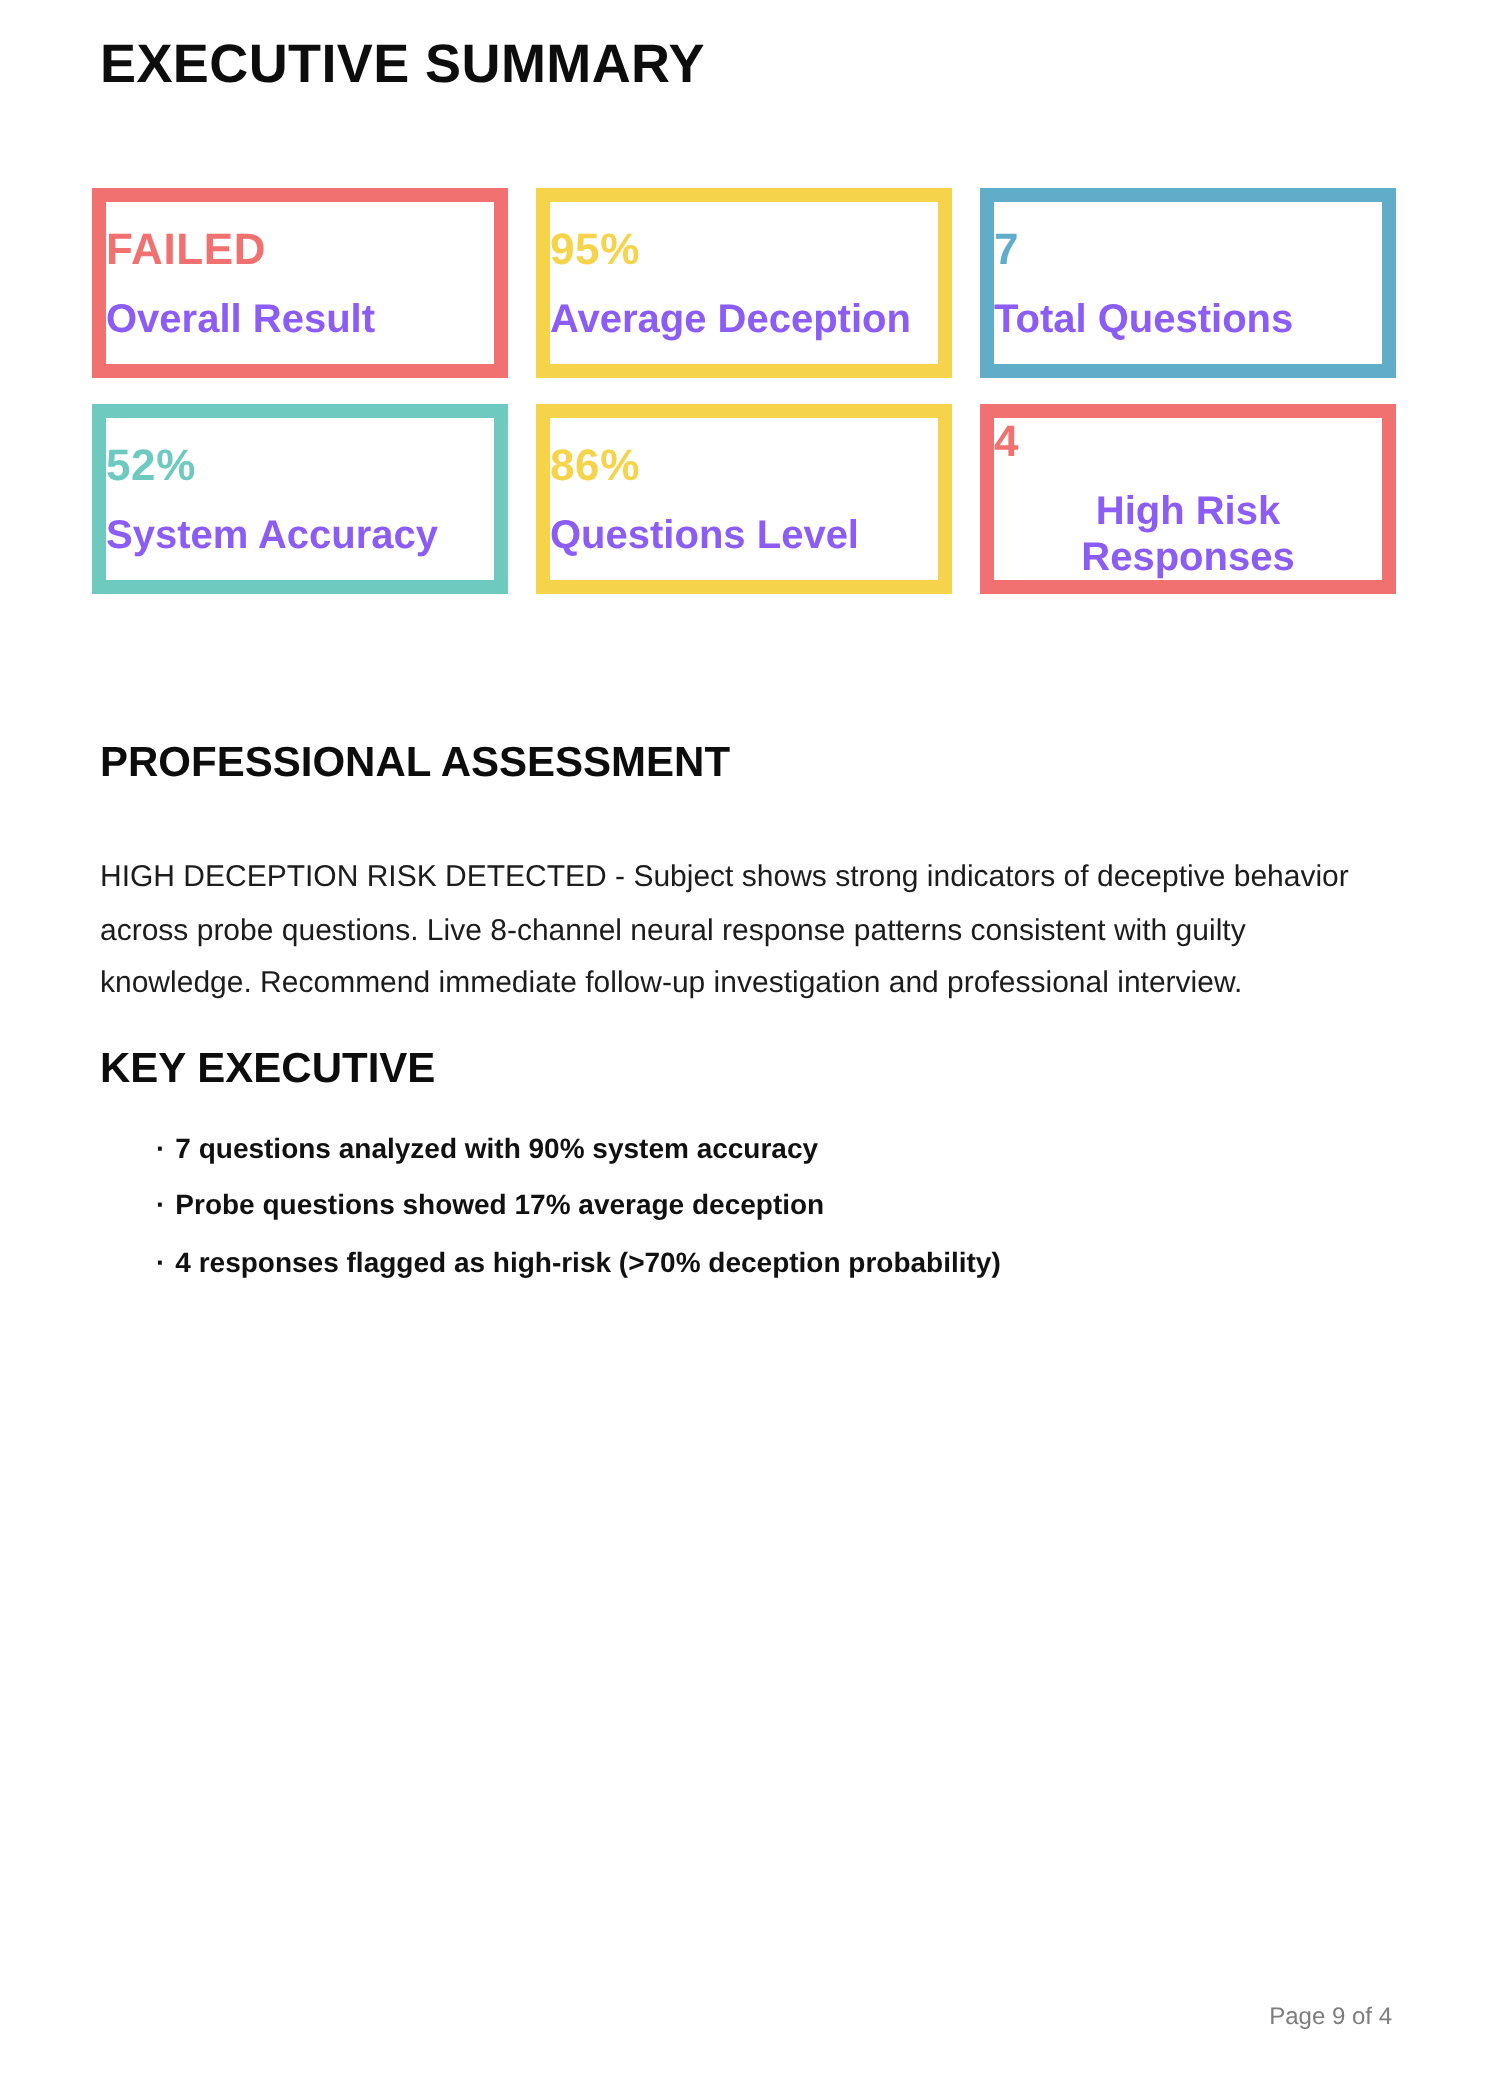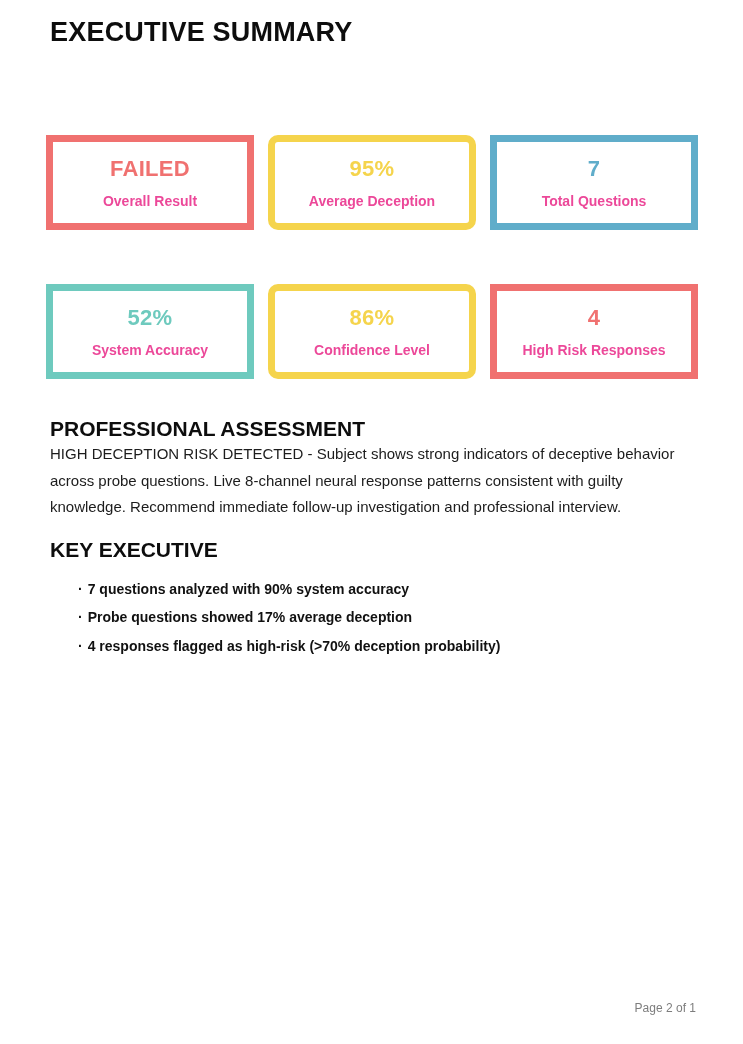--- a/index.html
+++ b/index.html
@@ -27,50 +27,49 @@
     display: grid;
     grid-template-columns: repeat(3, 1fr);
     gap: 13px 14px;
   }
   .stat-card {
     height: 95px;
     background: #fff;
     border: 7px solid #ccc;
     display: flex;
     flex-direction: column;
-    align-items: center;
+    align-items: flex-start;
     justify-content: center;
     gap: 11px;
     text-align: center;
-    margin-top: 41px;
   }
   .stat-value { font-size: 22px; font-weight: bold; letter-spacing: 0.3px; }
-  .stat-label { font-size: 14px; font-weight: bold; color: #ec4899; }
+  .stat-label { font-size: 20px; font-weight: bold; color: #8b5cf6; }
 
   .stat-card[data-color="red"]    { border-color: #f07170; }
   .stat-card[data-color="red"] .stat-value    { color: #f07170; }
-  .stat-card[data-color="yellow"] { border-color: #f5d44c; border-radius: 10px; }
+  .stat-card[data-color="yellow"] { border-color: #f5d44c; }
   .stat-card[data-color="yellow"] .stat-value { color: #f5d44c; }
   .stat-card[data-color="blue"]   { border-color: #60adca; }
   .stat-card[data-color="blue"] .stat-value   { color: #60adca; }
   .stat-card[data-color="teal"]   { border-color: #6ecabe; }
   .stat-card[data-color="teal"] .stat-value   { color: #6ecabe; }
 
   h2.section-heading {
     margin: 0 0 0 50px;
     font-size: 21px;
     line-height: 24px;
     font-weight: bold;
     color: #0d0d0d;
   }
-  h2.assessment-heading { margin-top: 38px; }
+  h2.assessment-heading { margin-top: 73px; }
   h2.findings-heading   { margin-top: 17px; }
 
   p.assessment-body {
-    margin: 0 46px 0 50px;
+    margin: 32px 46px 0 50px;
     max-width: 650px;
     font-size: 15px;
     line-height: 26.5px;
     font-weight: normal;
     color: #1c1c1c;
   }
 
   ul.findings-list {
     list-style: none;
     margin: 17px 46px 0 78px;
@@ -116,21 +115,21 @@
       <div class="stat-label">Total Questions</div>
     </div>
 
     <div class="stat-card" data-color="teal">
       <div class="stat-value">52%</div>
       <div class="stat-label">System Accuracy</div>
     </div>
 
     <div class="stat-card" data-color="yellow">
       <div class="stat-value">86%</div>
-      <div class="stat-label">Confidence Level</div>
+      <div class="stat-label">Questions Level</div>
     </div>
 
     <div class="stat-card" data-color="red">
       <div class="stat-value">4</div>
       <div class="stat-label">High Risk Responses</div>
     </div>
 
   </div>
 
   <h2 class="section-heading assessment-heading">PROFESSIONAL ASSESSMENT</h2>
@@ -144,15 +143,15 @@
       <span class="bullet-glyph">·</span><span>7 questions analyzed with 90% system accuracy</span>
     </li>
     <li>
       <span class="bullet-glyph">·</span><span>Probe questions showed 17% average deception</span>
     </li>
     <li>
       <span class="bullet-glyph">·</span><span>4 responses flagged as high-risk (&gt;70% deception probability)</span>
     </li>
   </ul>
 
-  <div class="page-footer">Page 2 of 1</div>
+  <div class="page-footer">Page 9 of 4</div>
 
 </div>
 
 </body></html>

